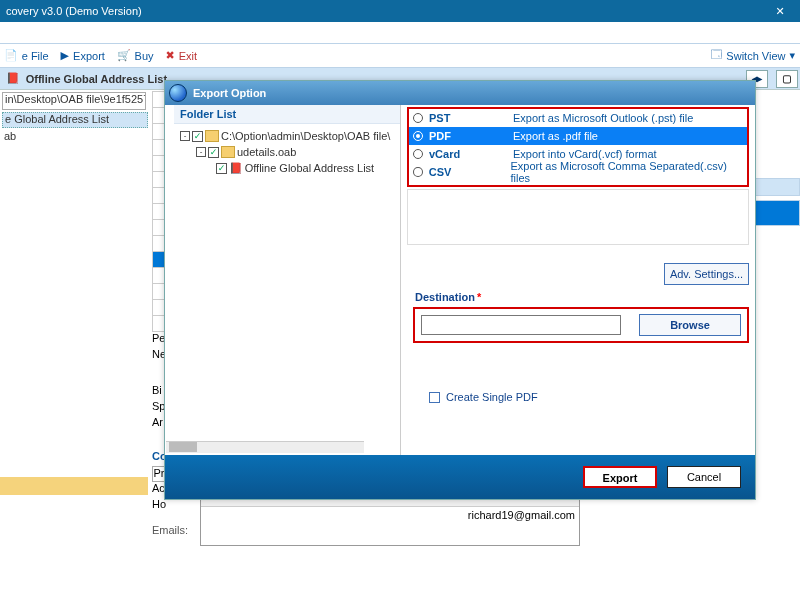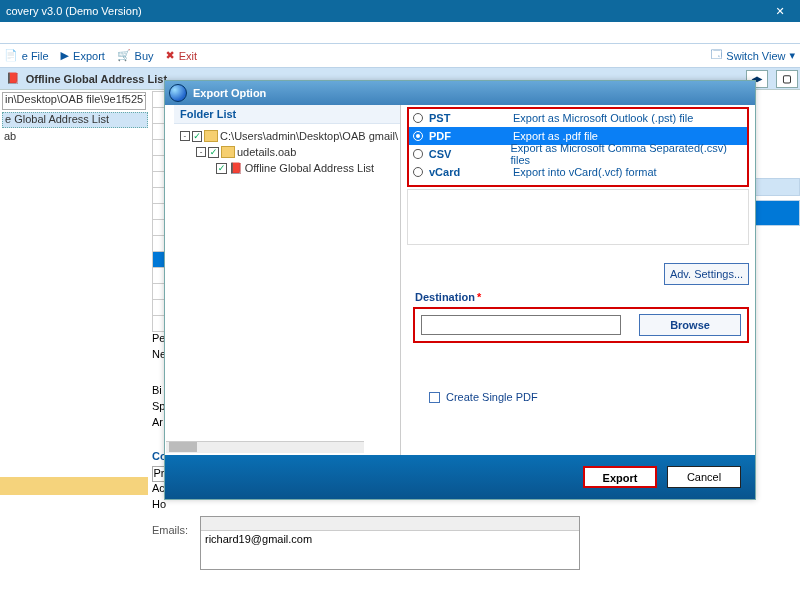--- a/index.html
+++ b/index.html
@@ -145,39 +145,39 @@
   </div>
 
   <div class="ylw-bar"></div>
 
   <div class="right-click-col">
     <div class="strip"></div>
     <div class="strip blue"></div>
   </div>
 
   <div style="position:absolute; left:152px; top:456px; color:#555">Emails:</div>
-  <div class="emails-box" style="left:200px; top:448px;">
+  <div class="emails-box" style="left:200px; top:424px;text-align:right;">
     <div class="hdr"></div>
     <div class="val">richard19@gmail.com</div>
   </div>
 
   <div class="dialog" style="top:12px;">
     <div class="dtitle">
       <span class="earth"></span>
       <span>Export Option</span>
     </div>
     <div class="body">
       <div class="flist">
         <div class="ttl">Folder List</div>
         <div class="tree">
           <div class="row">
             <span class="box">-</span>
             <span class="checkbox">✓</span>
             <span class="fico"></span>
-            <span>C:\Users\admin\Desktop\OAB gmail\</span>
+            <span>C:\Option\admin\Desktop\OAB file\</span>
           </div>
           <div class="row" style="padding-left:16px">
             <span class="box">-</span>
             <span class="checkbox">✓</span>
             <span class="fico"></span>
             <span>udetails.oab</span>
           </div>
           <div class="row" style="padding-left:36px">
             <span class="checkbox">✓</span>
             <span style="color:#c33">📕</span>
@@ -197,27 +197,27 @@
             <span class="type">PST</span>
             <span>Export as Microsoft Outlook (.pst) file</span>
           </div>
           <div class="tbl-row sel">
             <span class="radio"></span>
             <span class="type">PDF</span>
             <span>Export as .pdf file</span>
           </div>
           <div class="tbl-row">
             <span class="radio"></span>
+            <span class="type">vCard</span>
+            <span>Export into vCard(.vcf) format</span>
+          </div>
+          <div class="tbl-row">
+            <span class="radio"></span>
             <span class="type">CSV</span>
             <span>Export as Microsoft Comma Separated(.csv) files</span>
-          </div>
-          <div class="tbl-row">
-            <span class="radio"></span>
-            <span class="type">vCard</span>
-            <span>Export into vCard(.vcf) format</span>
           </div>
         </div>
 
         <div class="white-gap"></div>
 
         <div class="adv-btn">Adv. Settings...</div>
 
         <div class="dest-label">
           <span>Destination</span><span class="star">*</span>
         </div>

